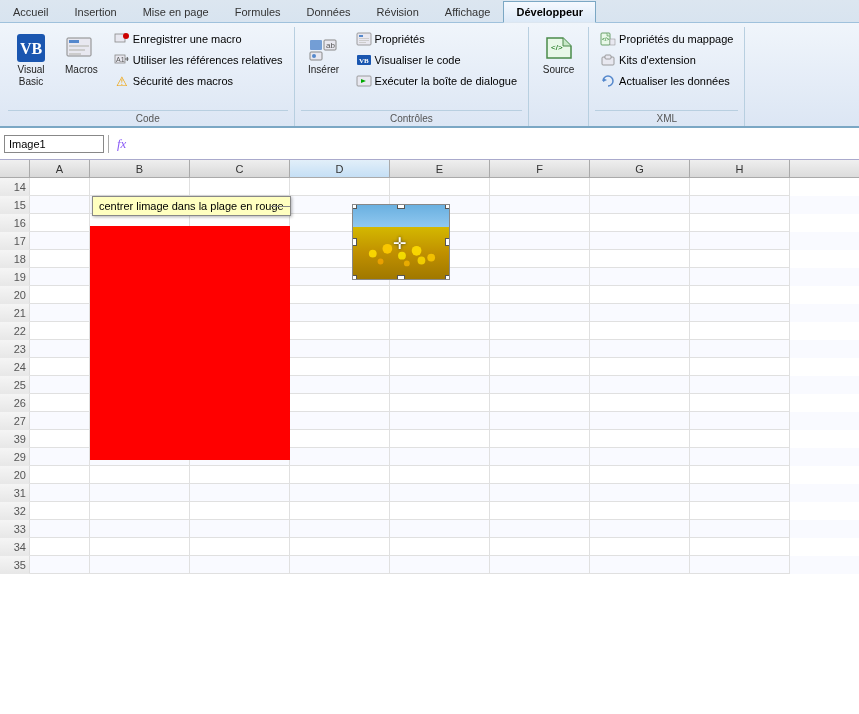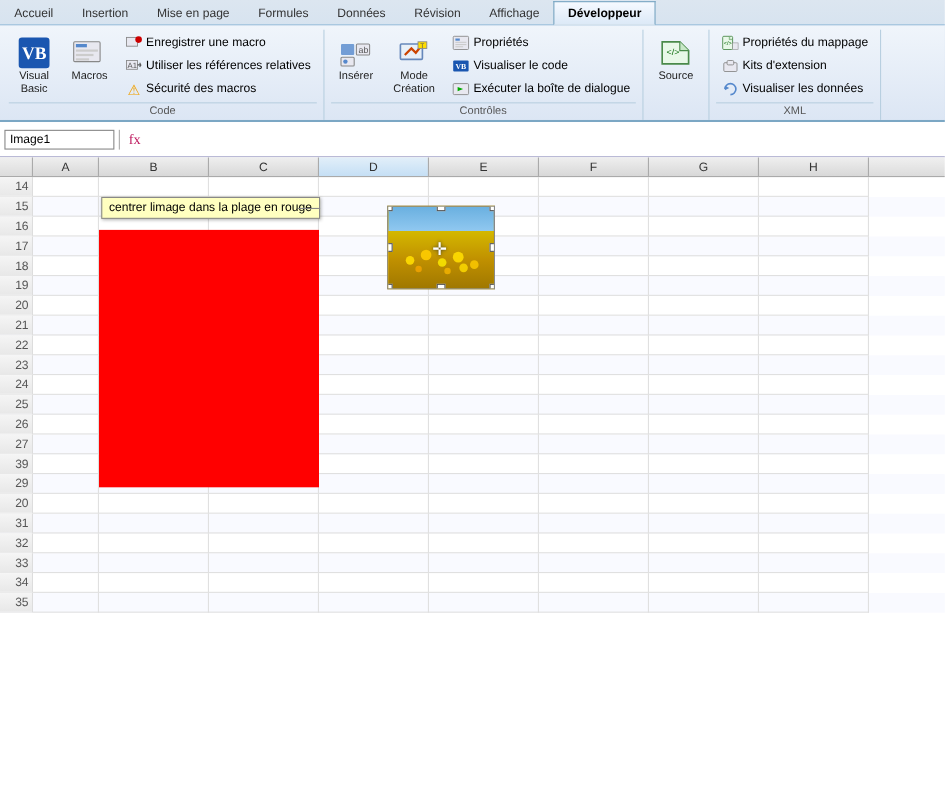--- a/index.html
+++ b/index.html
@@ -21,33 +21,33 @@
     .ribbon-tab.active {
       background: linear-gradient(180deg, #f5f9ff 0%, #dce9f7 100%);
       border: 1px solid #7BA7C4;
       border-bottom: 1px solid #dce6f0;
       color: #000;
       font-weight: bold;
     }
     .ribbon-content { display: flex; padding: 4px 2px 0 2px; background: linear-gradient(180deg, #f0f5fb 0%, #dce6f4 100%); border-top: 1px solid #9FC1DC; }
     .ribbon-group { display: flex; flex-direction: column; align-items: center; padding: 2px 6px; border-right: 1px solid #b8cfe0; min-width: 60px; }
     .ribbon-group-inner { display: flex; flex-direction: row; align-items: flex-start; gap: 4px; flex: 1; }
-    .ribbon-group-label { font-size: 10px; color: #555; margin-top: 2px; padding-top: 2px; border-top: 1px solid #b8cfe0; width: 100%; text-align: center; }
+    .ribbon-group-label { font-size: 10px; color: #555; margin-top: 19px; padding-top: 2px; border-top: 1px solid #b8cfe0; width: 100%; text-align: center; }
     .ribbon-btn-large { display: flex; flex-direction: column; align-items: center; padding: 2px 6px; cursor: pointer; border: 1px solid transparent; border-radius: 2px; min-width: 44px; }
     .ribbon-btn-large .icon-large { width: 32px; height: 32px; display: flex; align-items: center; justify-content: center; font-size: 22px; }
     .ribbon-btn-large .btn-label { font-size: 10px; text-align: center; color: #222; line-height: 1.2; }
     .ribbon-btn-small { display: flex; flex-direction: row; align-items: center; padding: 1px 4px; cursor: pointer; border: 1px solid transparent; border-radius: 2px; gap: 3px; white-space: nowrap; font-size: 11px; }
     .ribbon-btn-small .icon-small { width: 16px; height: 16px; display: flex; align-items: center; justify-content: center; font-size: 13px; }
     .ribbon-small-col { display: flex; flex-direction: column; gap: 1px; }
 
     
     .formula-bar { display: flex; align-items: center; background: #fff; border-bottom: 1px solid #aac; height: 32px; padding: 0 4px; gap: 4px; }
     .name-box { width: 100px; border: 1px solid #888; height: 18px; padding: 0 4px; font-size: 11px; display: flex; align-items: center; }
     .formula-divider { width: 1px; height: 18px; background: #aaa; }
-    .fx-icon { font-size: 13px; color: #be185d; padding: 0 4px; font-family: serif; }
+    .fx-icon { font-size: 13px; color: #8b5cf6; padding: 0 4px; font-style: italic; font-family: serif; }
     .formula-input { flex: 1; border: none; outline: none; font-size: 11px; height: 18px; }
 
     
     .spreadsheet { display: flex; flex-direction: column; overflow: hidden; }
     .col-headers { display: flex; height: 18px; background: linear-gradient(180deg, #f0f0f0 0%, #dcdcdc 100%); border-bottom: 1px solid #aaa; }
     .row-num-header { width: 30px; min-width: 30px; border-right: 1px solid #aaa; background: linear-gradient(180deg, #f0f0f0, #dcdcdc); }
     .col-header { border-right: 1px solid #aaa; text-align: center; font-size: 11px; color: #333; display: flex; align-items: center; justify-content: center; background: linear-gradient(180deg, #efefef, #d8d8d8); font-weight: normal; }
     .col-header.selected { background: linear-gradient(180deg, #e2eff9, #c5dff5); }
     .sheet-row { display: flex; height: 18px; }
     .sheet-row:nth-child(even) { background: #f9faff; }
@@ -221,31 +221,20 @@
             <svg width="32" height="32" viewBox="0 0 32 32">
               <rect x="2" y="8" width="12" height="10" rx="1" fill="#5588cc" opacity="0.8"></rect>
               <rect x="16" y="8" width="12" height="10" rx="1" fill="#e8e8f0" stroke="#888" stroke-width="1"></rect>
               <rect x="2" y="20" width="12" height="8" rx="1" fill="#e8e8f0" stroke="#888" stroke-width="1"></rect>
               <text x="18" y="16" font-size="8" fill="#555">ab</text>
               <circle cx="6" cy="24" r="2" fill="#5588cc"></circle>
             </svg>
           </div>
           <div class="btn-label">Insérer</div>
         </div>
-        <div class="ribbon-btn-large">
-          <div class="icon-large">
-            <svg width="32" height="32" viewBox="0 0 32 32">
-              <rect x="4" y="8" width="20" height="14" rx="1" fill="#e8f0f8" stroke="#6688bb" stroke-width="1.5"></rect>
-              <path d="M8 18 L14 12 L18 16 L22 11" stroke="#cc4400" stroke-width="2" fill="none"></path>
-              <rect x="20" y="6" width="8" height="6" fill="#ffdd00" stroke="#888" stroke-width="0.8"></rect>
-              <text x="22" y="12" font-size="6" fill="#555">T</text>
-            </svg>
-          </div>
-          <div class="btn-label">Mode<br>Création</div>
-        </div>
         <div class="ribbon-small-col">
           <div class="ribbon-btn-small">
             <div class="icon-small">
               <svg width="16" height="16" viewBox="0 0 16 16">
                 <rect x="1" y="2" width="14" height="12" rx="1" fill="#e8e8f0" stroke="#888" stroke-width="0.8"></rect>
                 <rect x="3" y="4" width="4" height="2" fill="#5588cc"></rect>
                 <rect x="3" y="7" width="10" height="1" fill="#ccc"></rect>
                 <rect x="3" y="9" width="10" height="1" fill="#ccc"></rect>
                 <rect x="3" y="11" width="7" height="1" fill="#ccc"></rect>
               </svg>
@@ -314,21 +303,21 @@
             </div>
             <span>Kits d'extension</span>
           </div>
           <div class="ribbon-btn-small">
             <div class="icon-small">
               <svg width="16" height="16" viewBox="0 0 16 16">
                 <path d="M3 8 A5 5 0 1 1 8 13" stroke="#5588cc" stroke-width="1.5" fill="none"></path>
                 <polygon points="3,5 3,9 7,7" fill="#5588cc"></polygon>
               </svg>
             </div>
-            <span>Visualiser les données</span>
+            <span>Actualiser les données</span>
           </div>
         </div>
       </div>
       <div class="ribbon-group-label">XML</div>
     </div>
 
   </div>
 </div>
 
 <div class="formula-bar">

